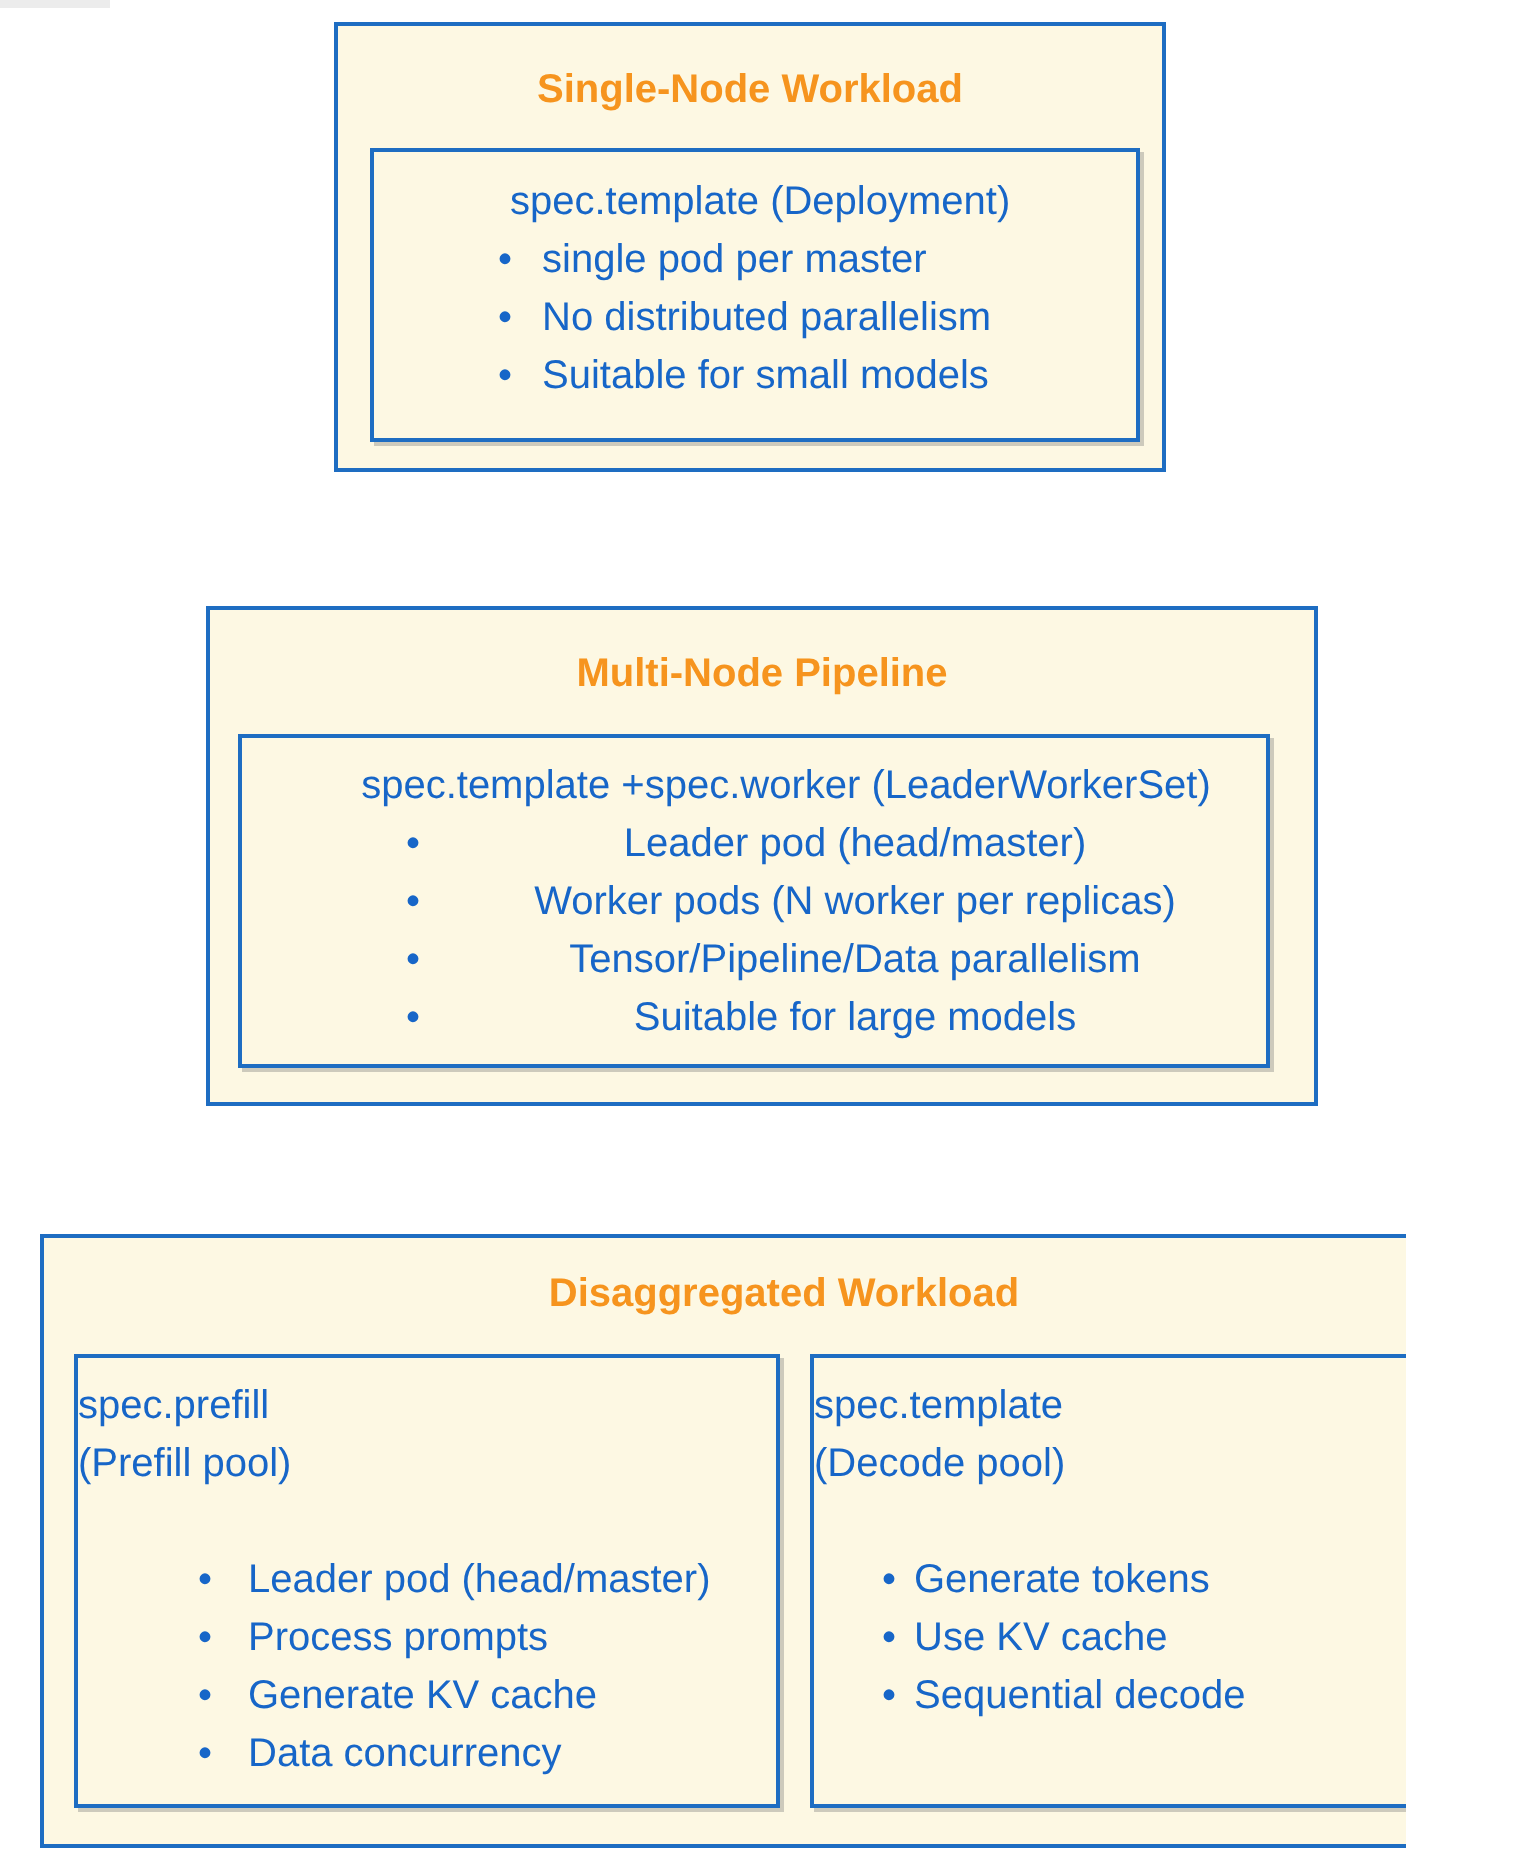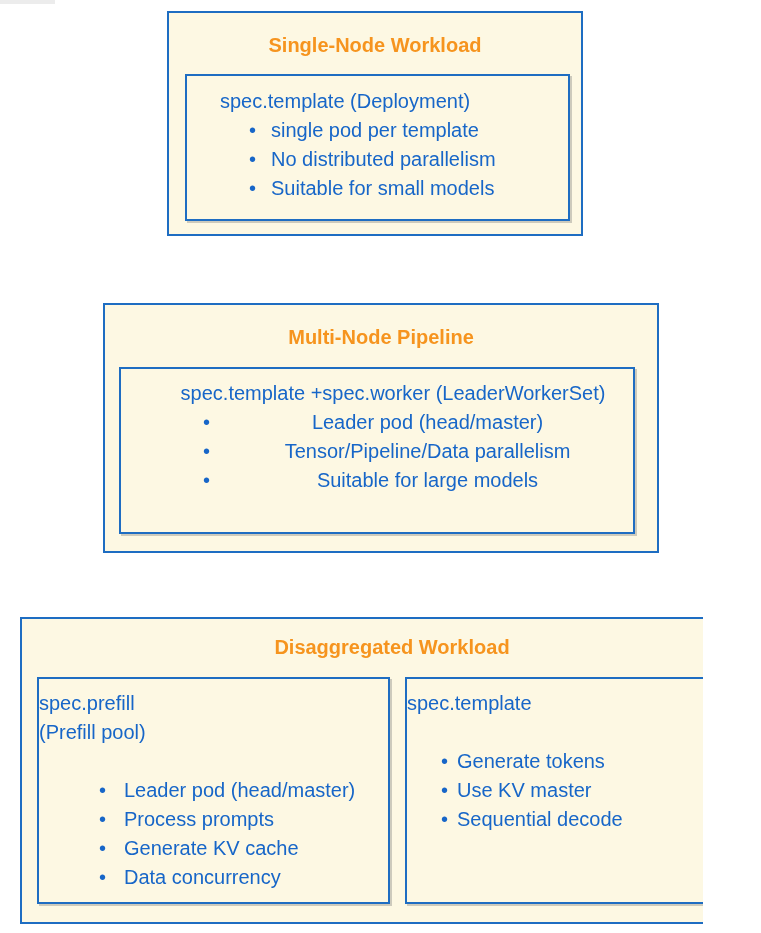--- a/index.html
+++ b/index.html
@@ -55,21 +55,21 @@
     position: absolute;
     left: 0;
     top: 0;
     line-height: 29px;
   }
 
   
   #box-single { left: 167px; top: 11px;  width: 416px; height: 225px; }
   #box-single .panel-title { margin-top: 18px; }
   #inner-single { left: 16px; top: 61px; width: 385px; height: 147px; padding-top: 11px; }
-  #inner-single .heading { padding-left: 33px; }
+  #inner-single .heading { padding-left: 33px; margin-left: 35px; }
   #inner-single ul.bullets { padding-left: 62px; }
   #inner-single li.bullet { padding-left: 22px; }
 
   
   #box-multi { left: 103px; top: 303px; width: 556px; height: 250px; }
   #box-multi .panel-title { margin-top: 18px; }
   #inner-multi { left: 14px; top: 62px; width: 516px; height: 167px; padding-top: 10px; text-align: center; }
   #inner-multi .heading { padding-left: 32px; }
   #inner-multi ul.bullets { padding-left: 82px; }
   #inner-multi li.bullet { padding-left: 19px; }
@@ -92,33 +92,34 @@
 
 <div class="canvas">
 
   <div class="edge-artifact"></div>
 
   <section class="panel" id="box-single">
     <h2 class="panel-title">Single-Node Workload</h2>
     <div class="inner" id="inner-single">
       <p class="heading">spec.template (Deployment)</p>
       <ul class="bullets">
-        <li class="bullet">single pod per template</li>
+        <li class="bullet">single pod per master</li>
         <li class="bullet">No distributed parallelism</li>
         <li class="bullet">Suitable for small models</li>
       </ul>
     </div>
   </section>
 
   <section class="panel" id="box-multi">
     <h2 class="panel-title">Multi-Node Pipeline</h2>
     <div class="inner" id="inner-multi">
       <p class="heading">spec.template +spec.worker (LeaderWorkerSet)</p>
       <ul class="bullets">
         <li class="bullet">Leader pod (head/master)</li>
+        <li class="bullet">Worker pods (N worker per replicas)</li>
         <li class="bullet">Tensor/Pipeline/Data parallelism</li>
         <li class="bullet">Suitable for large models</li>
       </ul>
     </div>
   </section>
 
   <section class="panel" id="box-disagg">
     <h2 class="panel-title">Disaggregated Workload</h2>
 
     <div class="inner pool" id="inner-prefill">
@@ -127,21 +128,22 @@
       <ul class="bullets">
         <li class="bullet">Leader pod (head/master)</li>
         <li class="bullet">Process prompts</li>
         <li class="bullet">Generate KV cache</li>
         <li class="bullet">Data concurrency</li>
       </ul>
     </div>
 
     <div class="inner pool" id="inner-decode">
       <p class="heading">spec.template</p>
+      <p class="heading">(Decode pool)</p>
       <ul class="bullets">
         <li class="bullet">Generate tokens</li>
-        <li class="bullet">Use KV master</li>
+        <li class="bullet">Use KV cache</li>
         <li class="bullet">Sequential decode</li>
       </ul>
     </div>
   </section>
 
 </div>
 
 </body></html>

